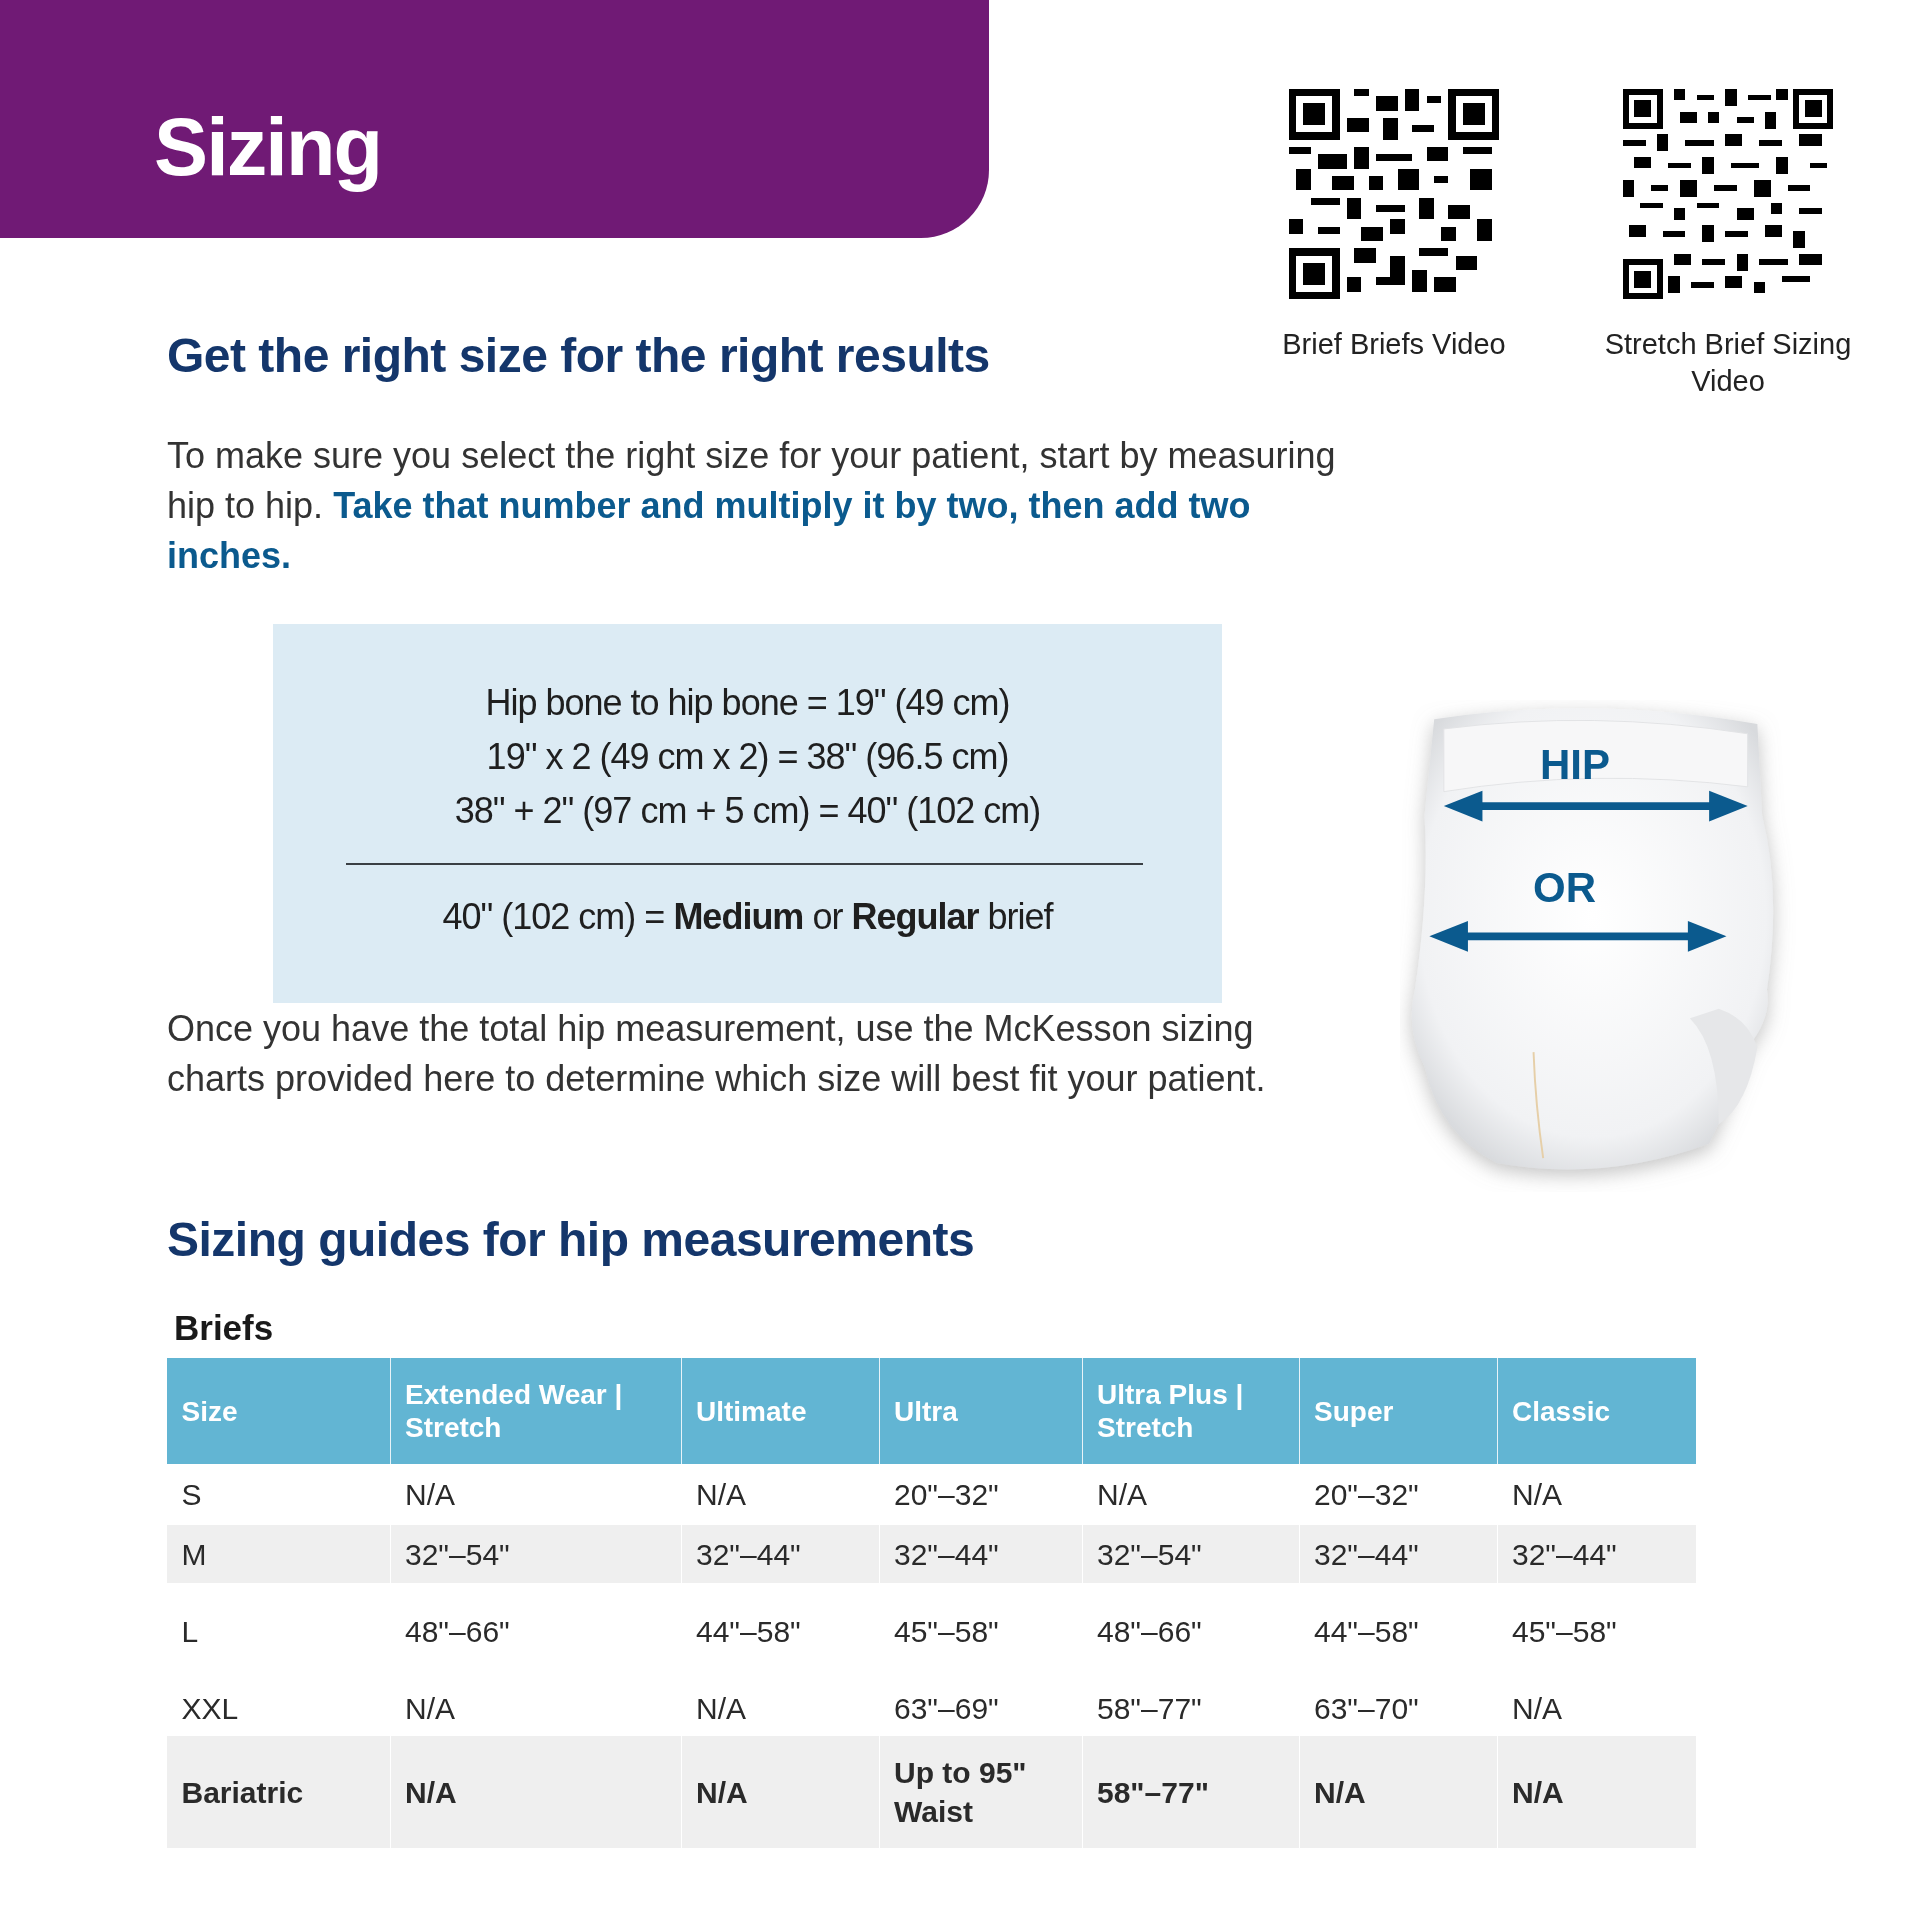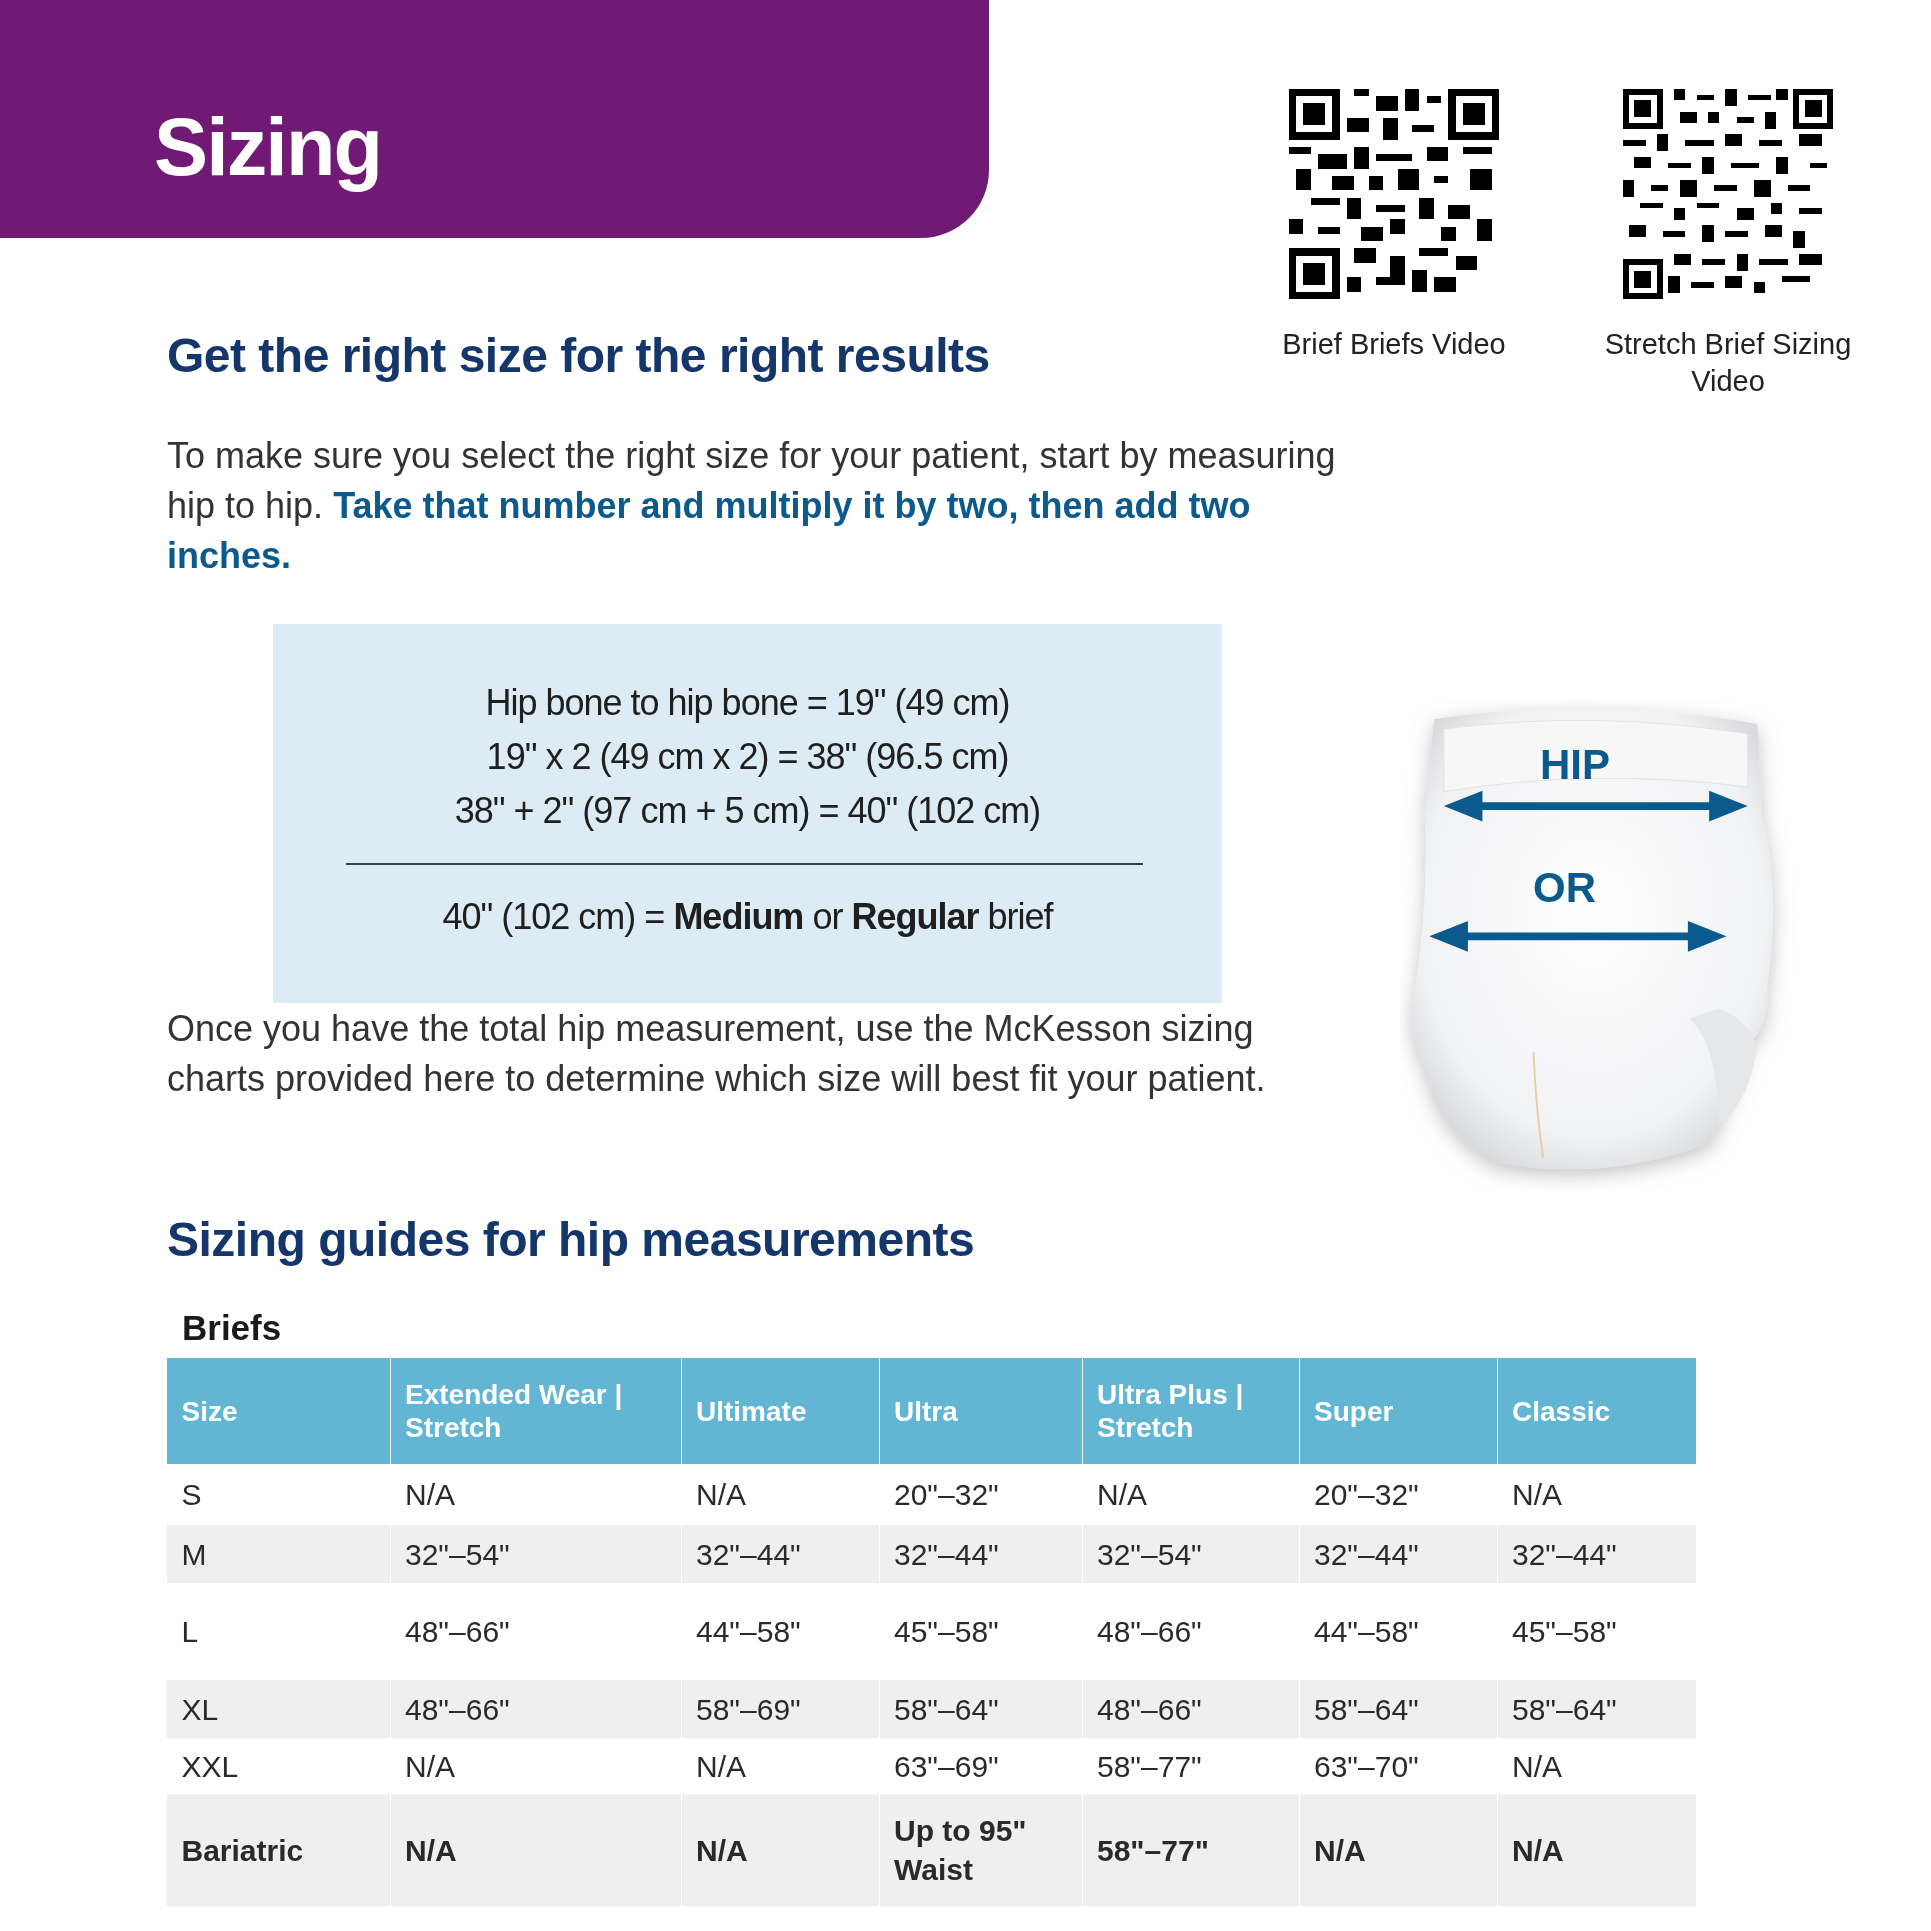--- a/index.html
+++ b/index.html
@@ -13,21 +13,21 @@
   .para { position:absolute; left:167px; font-size:36px; line-height:50px; color:#333; }
   .para .accent { color:#0b5a8e; font-weight:bold; }
   .qr-block { position:absolute; width:290px; text-align:center; }
   .qr { width:210px; height:210px; margin:0 auto; background:#fff; position:relative; }
   .qr-caption { font-size:29px; line-height:37px; color:#222; margin-top:27px; }
   .calc-box { position:absolute; left:273px; top:576px; width:949px; height:379px; background:#dcebf4;margin-top:48px; }
   .calc-line { position:absolute; left:0; width:100%; text-align:center; font-size:36px; color:#1f1f1f; letter-spacing:-1px; }
   .calc-rule { position:absolute; left:73px; width:797px; top:239px; height:1.9px; background:#3a3f44; }
   .calc-line b { font-weight:bold; }
   .diaper { position:absolute; left:1400px; top:700px; width:406px; height:492px; }
-  .briefs-label { position:absolute; left:182px; top:1308px; font-size:35px; font-weight:bold; color:#1a1a1a;text-align:center; }
+  .briefs-label { position:absolute; left:174px; top:1308px; font-size:35px; font-weight:bold; color:#1a1a1a;text-align:center; }
   table.sizing { position:absolute; left:167px; top:1358px; width:1528px; border-collapse:collapse; table-layout:fixed; }
   table.sizing th { background:#62b5d3; color:#ffffff; font-weight:bold; font-size:28px; text-align:left;
                     padding:0 14.5px; height:106px; line-height:33px; border-left:1.9px solid #e8f3f8; vertical-align:middle; }
   table.sizing th:first-child { border-left:none; }
   table.sizing td { font-size:30px; color:#2a2a2a; padding:0 14.5px; border-left:1.9px solid #ffffff; line-height:39px; vertical-align:middle; }
   table.sizing td:first-child { border-left:none; }
   table.sizing tr.alt td { background:#efefef; }
 </style>
 </head>
 <body>
@@ -255,29 +255,20 @@
     </tr>
     <tr style="height:97px;">
       <td>L</td>
       <td>48"–66"</td>
       <td>44"–58"</td>
       <td>45"–58"</td>
       <td>48"–66"</td>
       <td>44"–58"</td>
       <td>45"–58"</td>
     </tr>
-    <tr class="alt" style="height:58px;">
-      <td>XL</td>
-      <td>48"–66"</td>
-      <td>58"–69"</td>
-      <td>58"–64"</td>
-      <td>48"–66"</td>
-      <td>58"–64"</td>
-      <td>58"–64"</td>
-    </tr>
     <tr style="height:56px;">
       <td>XXL</td>
       <td>N/A</td>
       <td>N/A</td>
       <td>63"–69"</td>
       <td>58"–77"</td>
       <td>63"–70"</td>
       <td>N/A</td>
     </tr>
     <tr class="alt" style="height:112px;font-weight:bold;">

